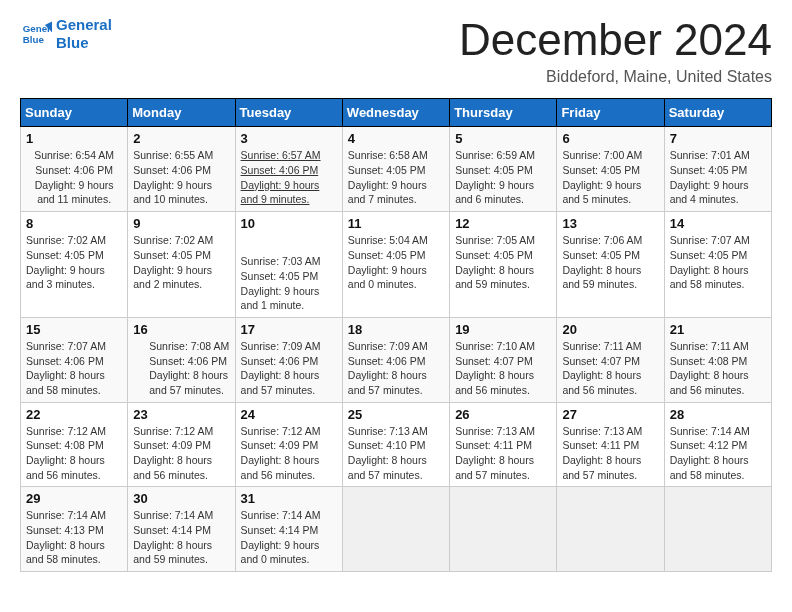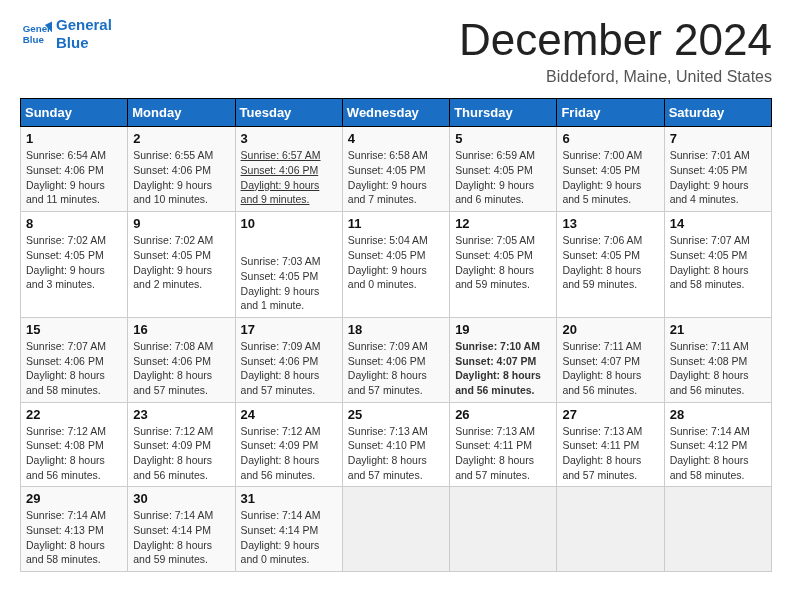--- a/index.html
+++ b/index.html
@@ -114,21 +114,21 @@
         <th>Wednesday</th>
         <th>Thursday</th>
         <th>Friday</th>
         <th>Saturday</th>
       </tr>
   </thead>
   <tbody id="calendar-body">
       <tr>
         <td>
           <span class="day-num">1</span>
-          <div class="day-info" style="white-space: pre-line;">Sunrise: 6:54 AM
+          <div class="day-info" style="white-space: pre-line; text-align: center;">Sunrise: 6:54 AM
 Sunset: 4:06 PM
 Daylight: 9 hours
 and 11 minutes.</div>
         </td>
         <td>
           <span class="day-num">2</span>
           <div class="day-info" style="white-space: pre-line;">Sunrise: 6:55 AM
 Sunset: 4:06 PM
 Daylight: 9 hours
 and 10 minutes.</div>
@@ -223,42 +223,42 @@
       <tr>
         <td>
           <span class="day-num">15</span>
           <div class="day-info" style="white-space: pre-line;">Sunrise: 7:07 AM
 Sunset: 4:06 PM
 Daylight: 8 hours
 and 58 minutes.</div>
         </td>
         <td>
           <span class="day-num">16</span>
-          <div class="day-info" style="white-space: pre-line;">Sunrise: 7:08 AM
+          <div class="day-info" style="white-space: pre-line; margin-left: 16px;">Sunrise: 7:08 AM
 Sunset: 4:06 PM
 Daylight: 8 hours
 and 57 minutes.</div>
         </td>
         <td>
           <span class="day-num">17</span>
           <div class="day-info" style="white-space: pre-line;">Sunrise: 7:09 AM
 Sunset: 4:06 PM
 Daylight: 8 hours
 and 57 minutes.</div>
         </td>
         <td>
           <span class="day-num">18</span>
           <div class="day-info" style="white-space: pre-line;">Sunrise: 7:09 AM
 Sunset: 4:06 PM
 Daylight: 8 hours
 and 57 minutes.</div>
         </td>
         <td>
           <span class="day-num">19</span>
-          <div class="day-info" style="white-space: pre-line; font-weight: bold;">Sunrise: 7:10 AM
+          <div class="day-info" style="white-space: pre-line;">Sunrise: 7:10 AM
 Sunset: 4:07 PM
 Daylight: 8 hours
 and 56 minutes.</div>
         </td>
         <td>
           <span class="day-num">20</span>
           <div class="day-info" style="white-space: pre-line;">Sunrise: 7:11 AM
 Sunset: 4:07 PM
 Daylight: 8 hours
 and 56 minutes.</div>

